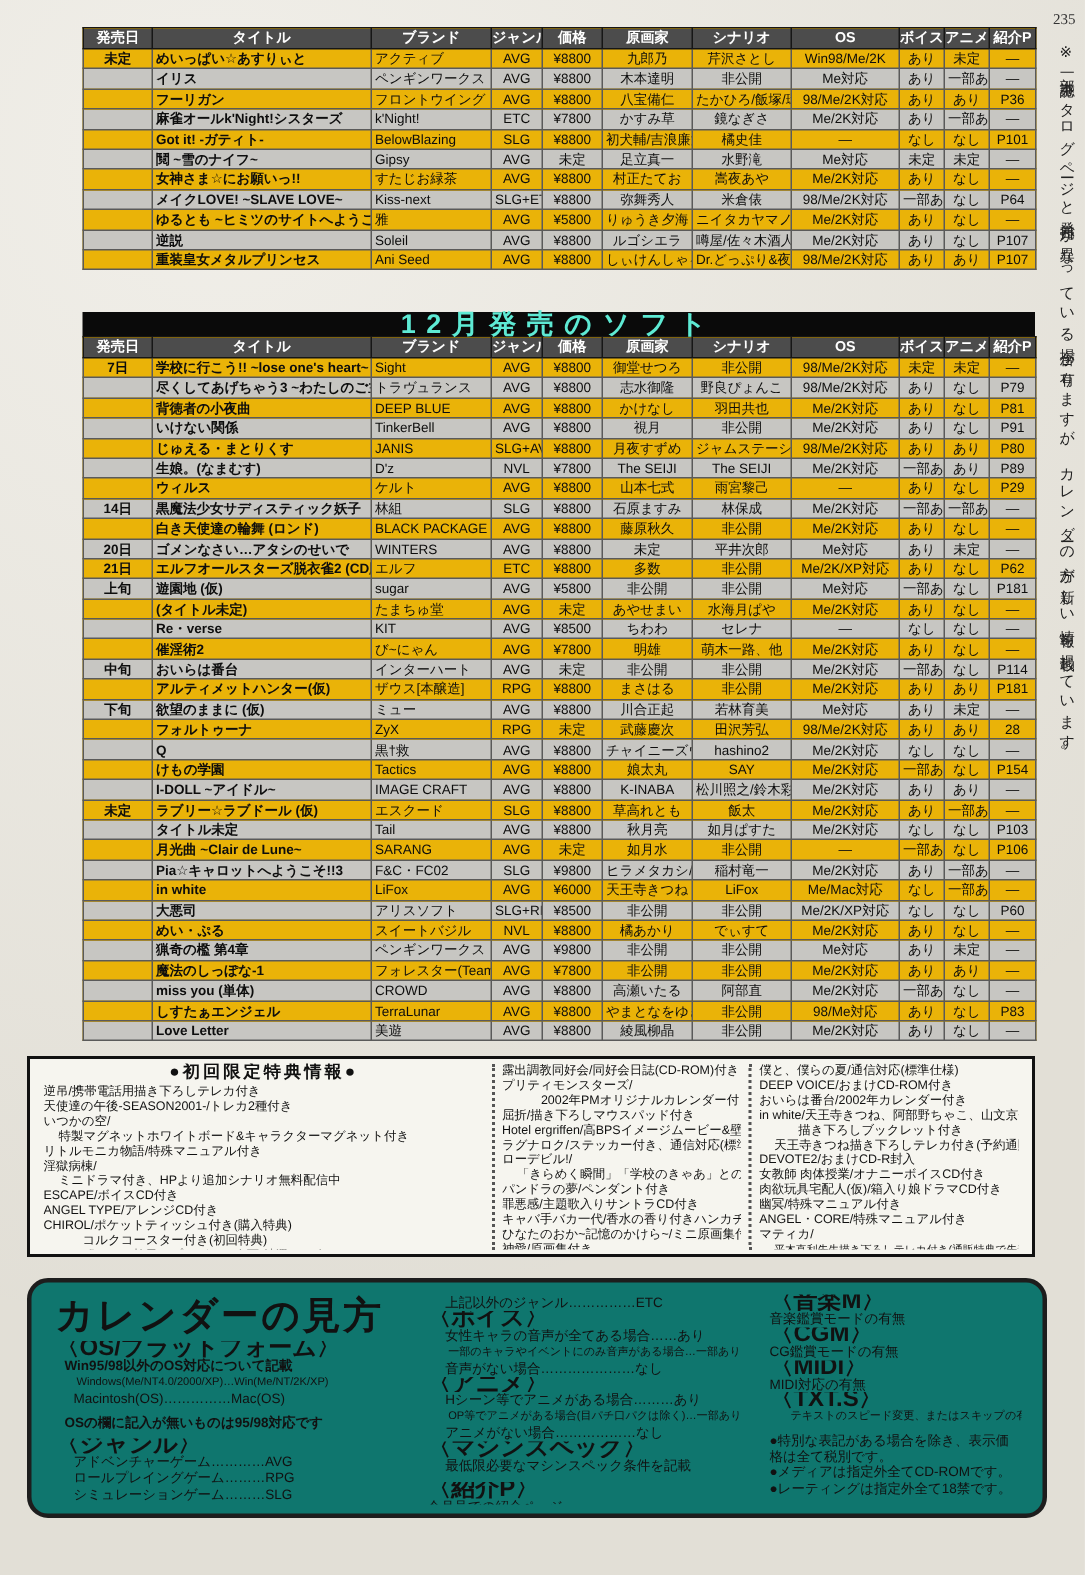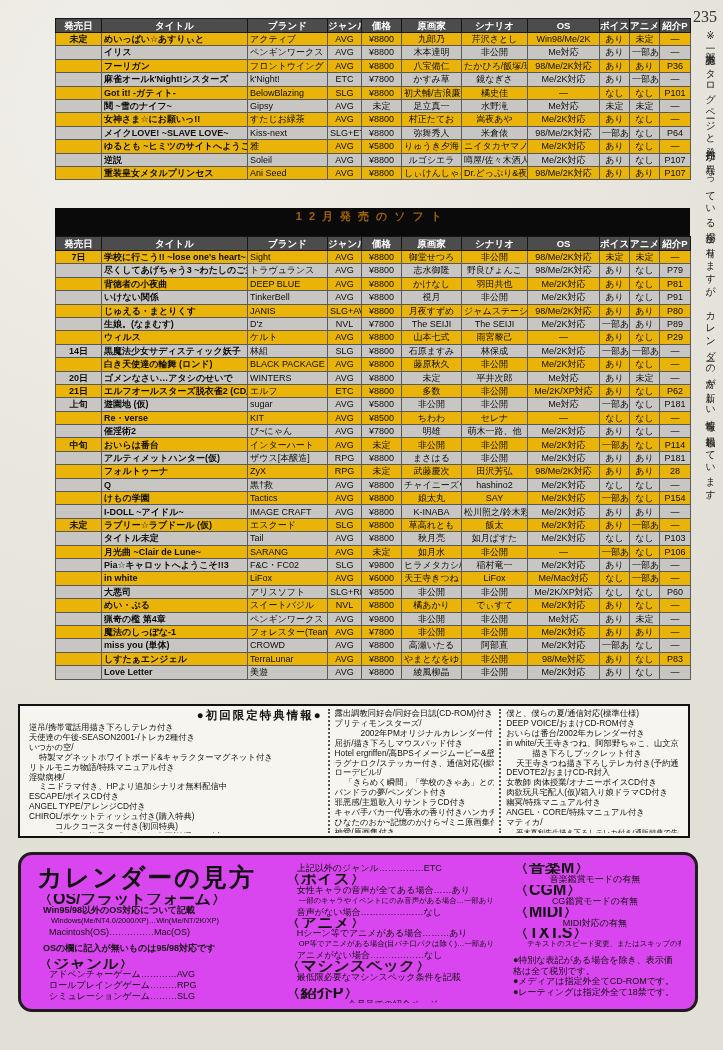--- a/index.html
+++ b/index.html
@@ -6,69 +6,69 @@
   body{
     width:723px;height:1050px;position:relative;overflow:hidden;
     background:#e9e6dd;
     font-family:"Liberation Sans","DejaVu Sans",sans-serif;
     color:#111;
   }
   
   body::before{content:"";position:absolute;inset:0;
     background:radial-gradient(circle at 20% 10%, rgba(255,255,255,.35), rgba(0,0,0,.03) 70%);
     pointer-events:none;}
-  .pageno{position:absolute;top:8px;right:6px;font-size:16px;color:#333;font-family:"Liberation Serif","DejaVu Serif",serif;}
+  .pageno{position:absolute;top:8px;right:6px;font-size:10px;color:#333;font-family:"Liberation Serif","DejaVu Serif",serif;}
   .vnote{position:absolute;top:30px;right:5px;writing-mode:vertical-rl;
     font-size:10px;letter-spacing:1.5px;color:#222;height:990px;line-height:15px;}
   .wrap{position:absolute;left:55px;}
   .w1{top:18px;}
   .w2{top:208px;}
-  .banner{width:635px;background:#0a0a0a;color:#a16207;text-align:center;
-    font-weight:bold;font-size:11px;height:28px;line-height:17px;letter-spacing:7px;}
+  .banner{width:635px;background:#0a0a0a;color:#5eead4;text-align:center;
+    font-weight:bold;font-size:18px;height:16px;line-height:17px;letter-spacing:7px;}
   table.cal{border-collapse:collapse;table-layout:fixed;width:635px;background:#eab308;
     border:1.5px solid #000;}
   table.cal th{background:#4c4c4c;color:#fff;font-size:9.5px;font-weight:bold;
     height:13px;line-height:13px;padding:0;border:1px solid #161616;overflow:hidden;white-space:nowrap;}
   table.cal td{font-size:9px;height:12.4px;line-height:12.2px;padding:0 2px;
     border:1px solid #5a5a5a;white-space:nowrap;overflow:hidden;text-align:center;color:#0d0d0d;}
   table.cal tr:nth-child(even) td{background:#c7c6c2;}
   table.cal td.c0{font-weight:bold;}
   table.cal td.c1{text-align:left;font-weight:bold;}
   table.cal td.c2{text-align:left;}
   table.cal tr.grp td{border-top:1.8px solid #000;}
   
   .bonus{position:absolute;left:18px;top:704px;width:672px;height:134px;
     border:2.5px solid #111;background:#f6f5ef;display:flex;box-sizing:border-box;
     padding:3px 4px;}
   .bcol{box-sizing:border-box;padding:0 5px;overflow:hidden;}
   .b1{width:46%;}
   .b2{width:26%;border-left:2px dotted #555;}
   .b3{width:28%;border-left:2px dotted #555;}
-  .btitle{font-size:11.5px;font-weight:bold;text-align:right;letter-spacing:2px;
+  .btitle{font-size:11.5px;font-weight:bold;text-align:center;letter-spacing:2px;
     height:13px;line-height:13px;margin-bottom:1px;}
   .bonus .ln{font-size:8.3px;line-height:9.9px;white-space:nowrap;overflow:hidden;}
   .bonus .ln.i{padding-left:10px;}
   .bonus .ln.i2{padding-left:26px;}
   .bonus .ln.sm{font-size:7.2px;}
   
   .legend{position:absolute;left:18px;top:852px;width:680px;height:160px;
-    border:3.5px solid #1d1d1d;border-radius:14px;background:#d946ef;
+    border:3.5px solid #1d1d1d;border-radius:14px;background:#0f766e;
     box-sizing:border-box;display:flex;padding:8px 10px 6px 12px;}
   .lcol{box-sizing:border-box;overflow:hidden;padding:0 4px;}
   .l1{width:38%;}
   .l2{width:35%;}
   .l3{width:27%;}
   .ltitle{font-size:25px;font-weight:bold;letter-spacing:2px;line-height:28px;
     margin-bottom:3px;white-space:nowrap;}
   .legend .ln{font-size:9px;line-height:10.9px;white-space:nowrap;overflow:hidden;}
   .legend .ln.h{font-weight:bold;font-size:16px;}
   .legend .ln.b{font-weight:bold;padding-left:6px;}
   .legend .ln.n{padding-left:12px;}
   .legend .ln.sm{font-size:7.4px;padding-left:14px;}
-  .legend .ln.r{text-align:center;padding-right:4px;}
+  .legend .ln.r{text-align:left;padding-right:4px;}
   .legend .ln.bu{white-space:normal;line-height:10.6px;}
   .legend .ln.gap{margin-top:5px;}
 </style>
 </head>
 <body>
 
 <div class="pageno">235</div>
 <div class="vnote">※一部本誌カタログページと発売日が異なっている場合が有りますが、カレンダーの方が新しい情報を掲載しています。</div>
 
 <div class="wrap w1">
@@ -432,20 +432,33 @@
           <td class="c4">¥5800</td>
           <td class="c5">非公開</td>
           <td class="c6">非公開</td>
           <td class="c7">Me対応</td>
           <td class="c8">一部あり</td>
           <td class="c9">なし</td>
           <td class="c10">P181</td>
         </tr>
         <tr>
           <td class="c0"></td>
+          <td class="c1">(タイトル未定)</td>
+          <td class="c2">たまちゅ堂</td>
+          <td class="c3">AVG</td>
+          <td class="c4">未定</td>
+          <td class="c5">あやせまい</td>
+          <td class="c6">水海月ぱや</td>
+          <td class="c7">Me/2K対応</td>
+          <td class="c8">あり</td>
+          <td class="c9">なし</td>
+          <td class="c10">―</td>
+        </tr>
+        <tr>
+          <td class="c0"></td>
           <td class="c1">Re・verse</td>
           <td class="c2">KIT</td>
           <td class="c3">AVG</td>
           <td class="c4">¥8500</td>
           <td class="c5">ちわわ</td>
           <td class="c6">セレナ</td>
           <td class="c7">―</td>
           <td class="c8">なし</td>
           <td class="c9">なし</td>
           <td class="c10">―</td>
@@ -481,20 +494,33 @@
           <td class="c1">アルティメットハンター(仮)</td>
           <td class="c2">ザウス[本醸造]</td>
           <td class="c3">RPG</td>
           <td class="c4">¥8800</td>
           <td class="c5">まさはる</td>
           <td class="c6">非公開</td>
           <td class="c7">Me/2K対応</td>
           <td class="c8">あり</td>
           <td class="c9">あり</td>
           <td class="c10">P181</td>
+        </tr>
+        <tr class="grp">
+          <td class="c0">下旬</td>
+          <td class="c1">欲望のままに (仮)</td>
+          <td class="c2">ミュー</td>
+          <td class="c3">AVG</td>
+          <td class="c4">¥8800</td>
+          <td class="c5">川合正起</td>
+          <td class="c6">若林育美</td>
+          <td class="c7">Me対応</td>
+          <td class="c8">あり</td>
+          <td class="c9">未定</td>
+          <td class="c10">―</td>
         </tr>
         <tr>
           <td class="c0"></td>
           <td class="c1">フォルトゥーナ</td>
           <td class="c2">ZyX</td>
           <td class="c3">RPG</td>
           <td class="c4">未定</td>
           <td class="c5">武藤慶次</td>
           <td class="c6">田沢芳弘</td>
           <td class="c7">98/Me/2K対応</td>

